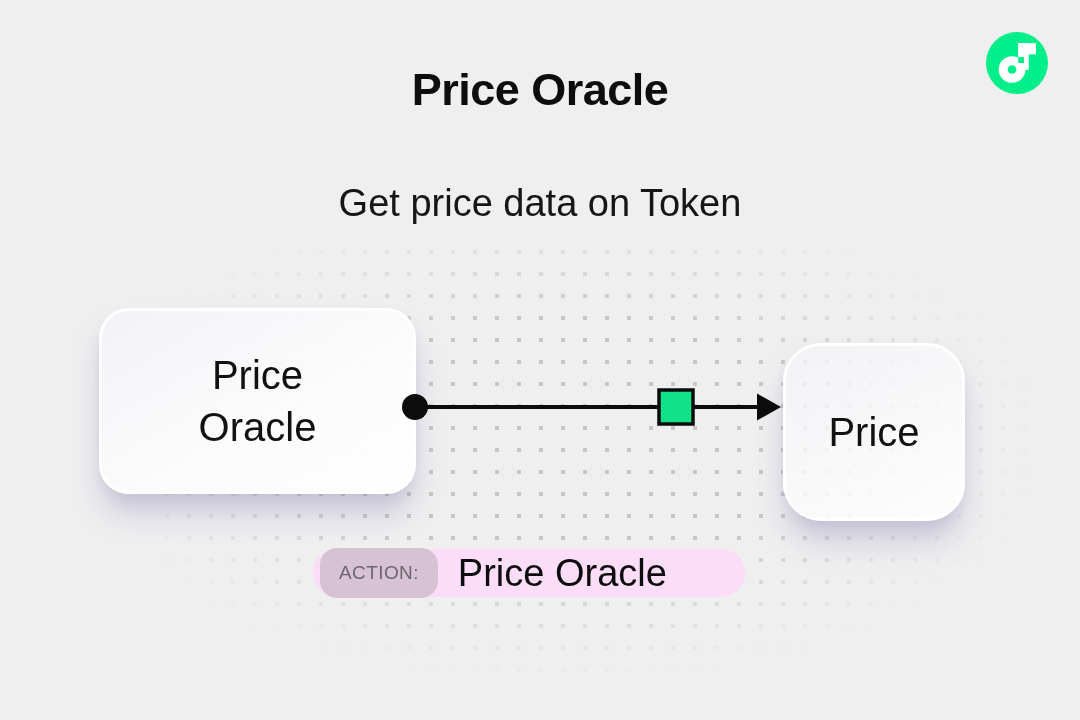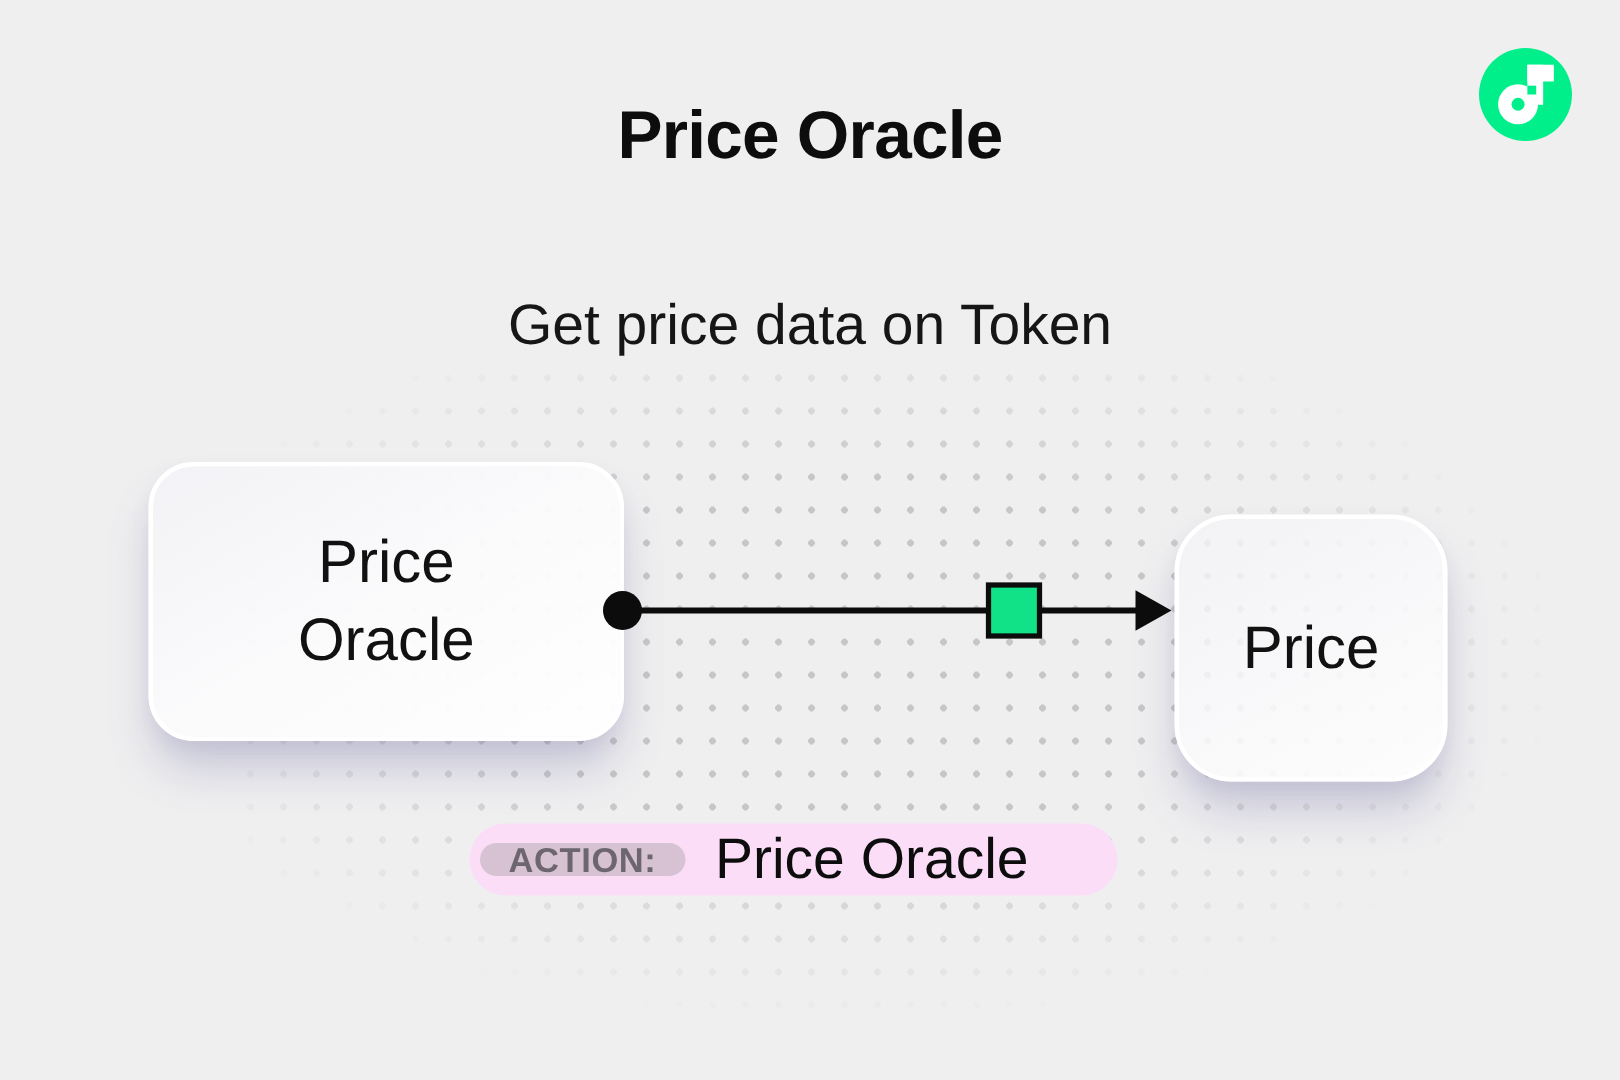--- a/index.html
+++ b/index.html
@@ -35,21 +35,20 @@
 
   .page-title{
     position:absolute;left:0;top:64px;width:1080px;
     text-align:center;font-size:45px;font-weight:700;letter-spacing:-0.5px;
     z-index:5;
   }
   .page-subtitle{
     position:absolute;left:0;top:182px;width:1080px;
     text-align:center;font-size:38px;font-weight:400;color:#161616;
     z-index:5;
-    margin-top:14px;
   }
 
   .logo{position:absolute;right:32px;top:32px;width:62px;height:62px;z-index:5;}
 
   .node{
     position:absolute;
     border:3px solid #ffffff;
     background:linear-gradient(150deg,rgba(243,242,246,0.92) 0%,rgba(252,252,253,0.95) 55%,rgba(255,255,255,0.97) 100%);
     box-shadow:0 22px 30px -4px rgba(110,105,158,0.30),0 6px 12px rgba(110,105,158,0.08);
     display:flex;align-items:center;justify-content:center;
@@ -67,23 +66,23 @@
   .connector{position:absolute;left:398px;top:377px;width:396px;height:60px;z-index:3;}
 
   .action-pill{
     position:absolute;left:313px;top:549px;height:48px;min-width:432px;
     background:var(--pill_bg);border-radius:24px;
     display:inline-flex;align-items:center;padding:0 26px 0 7px;
     z-index:4;
   }
   .action-badge{
     background:var(--badge_bg);color:var(--badge_text);
-    height:22px;border-radius:17px;padding:0 19px;
+    height:50px;border-radius:17px;padding:0 19px;
     display:flex;align-items:center;
-    font-size:23px;font-weight:700;letter-spacing:0.4px;
+    font-size:19px;font-weight:400;letter-spacing:0.4px;
     flex:0 0 auto;
   }
   .action-name{
     font-size:38px;color:var(--ink);margin-left:20px;white-space:nowrap;
   }
 </style>
 </head>
 <body>
 
 <div class="stage">

